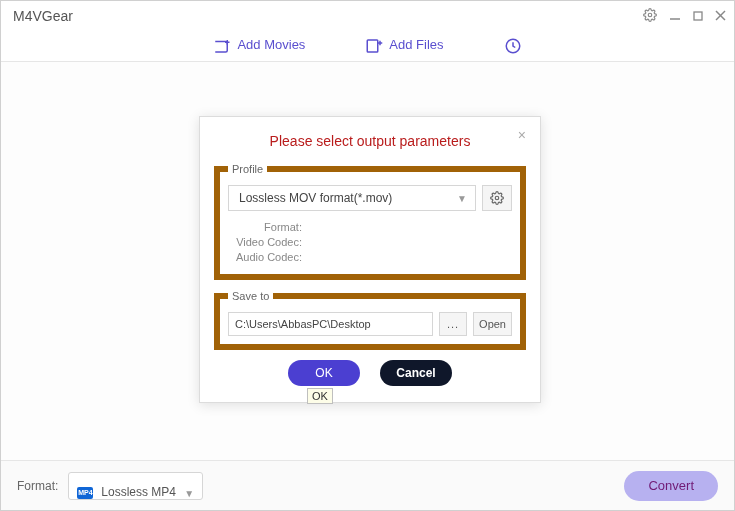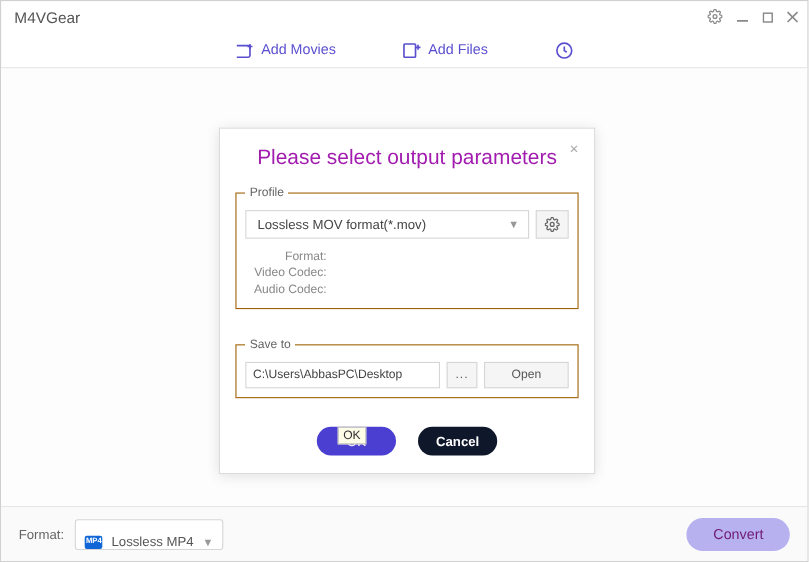--- a/index.html
+++ b/index.html
@@ -111,31 +111,31 @@
     background: #fff;
     border: 1px solid #dcdcdc;
     box-shadow: 0 2px 12px rgba(0,0,0,0.12);
     padding: 10px 14px 16px 14px;
   }
   .dialog-head {
     position: relative;
     text-align: center;
     padding: 6px 0 14px 0;
   }
-  .dialog-title { font-size: 19px; color: #a21caf; }
+  .dialog-title { font-size: 14px; color: #b91c1c; }
   .dialog-close {
     position: absolute;
     right: 0; top: 0;
     color: #aaa; cursor: pointer; font-size: 14px;
   }
 
   fieldset {
-    border: 1px solid #a16207;
+    border: 6px solid #a16207;
     padding: 10px 8px 8px 8px;
-    margin-bottom: 26px;
+    margin-bottom: 10px;
   }
   legend { color: #666; font-size: 11px; padding: 0 4px; }
 
   .profile-row { display: flex; gap: 6px; margin-bottom: 10px; }
   .profile-select {
     flex: 1;
     height: 26px;
     border: 1px solid #d6d6d6;
     position: relative;
     display: flex;
@@ -174,21 +174,21 @@
     background: #f5f5f5;
     cursor: pointer;
     font-size: 11px;
     color: #555;
     letter-spacing: 1px;
   }
   .open-btn {
     height: 24px;
     border: 1px solid #d6d6d6;
     background: #f5f5f5;
-    padding: 0 24px;
+    padding: 0 5px;
     cursor: pointer;
     font-size: 11px;
     color: #555;
   }
 
   .dialog-buttons {
     display: flex;
     justify-content: center;
     gap: 20px;
     margin-top: 8px;

